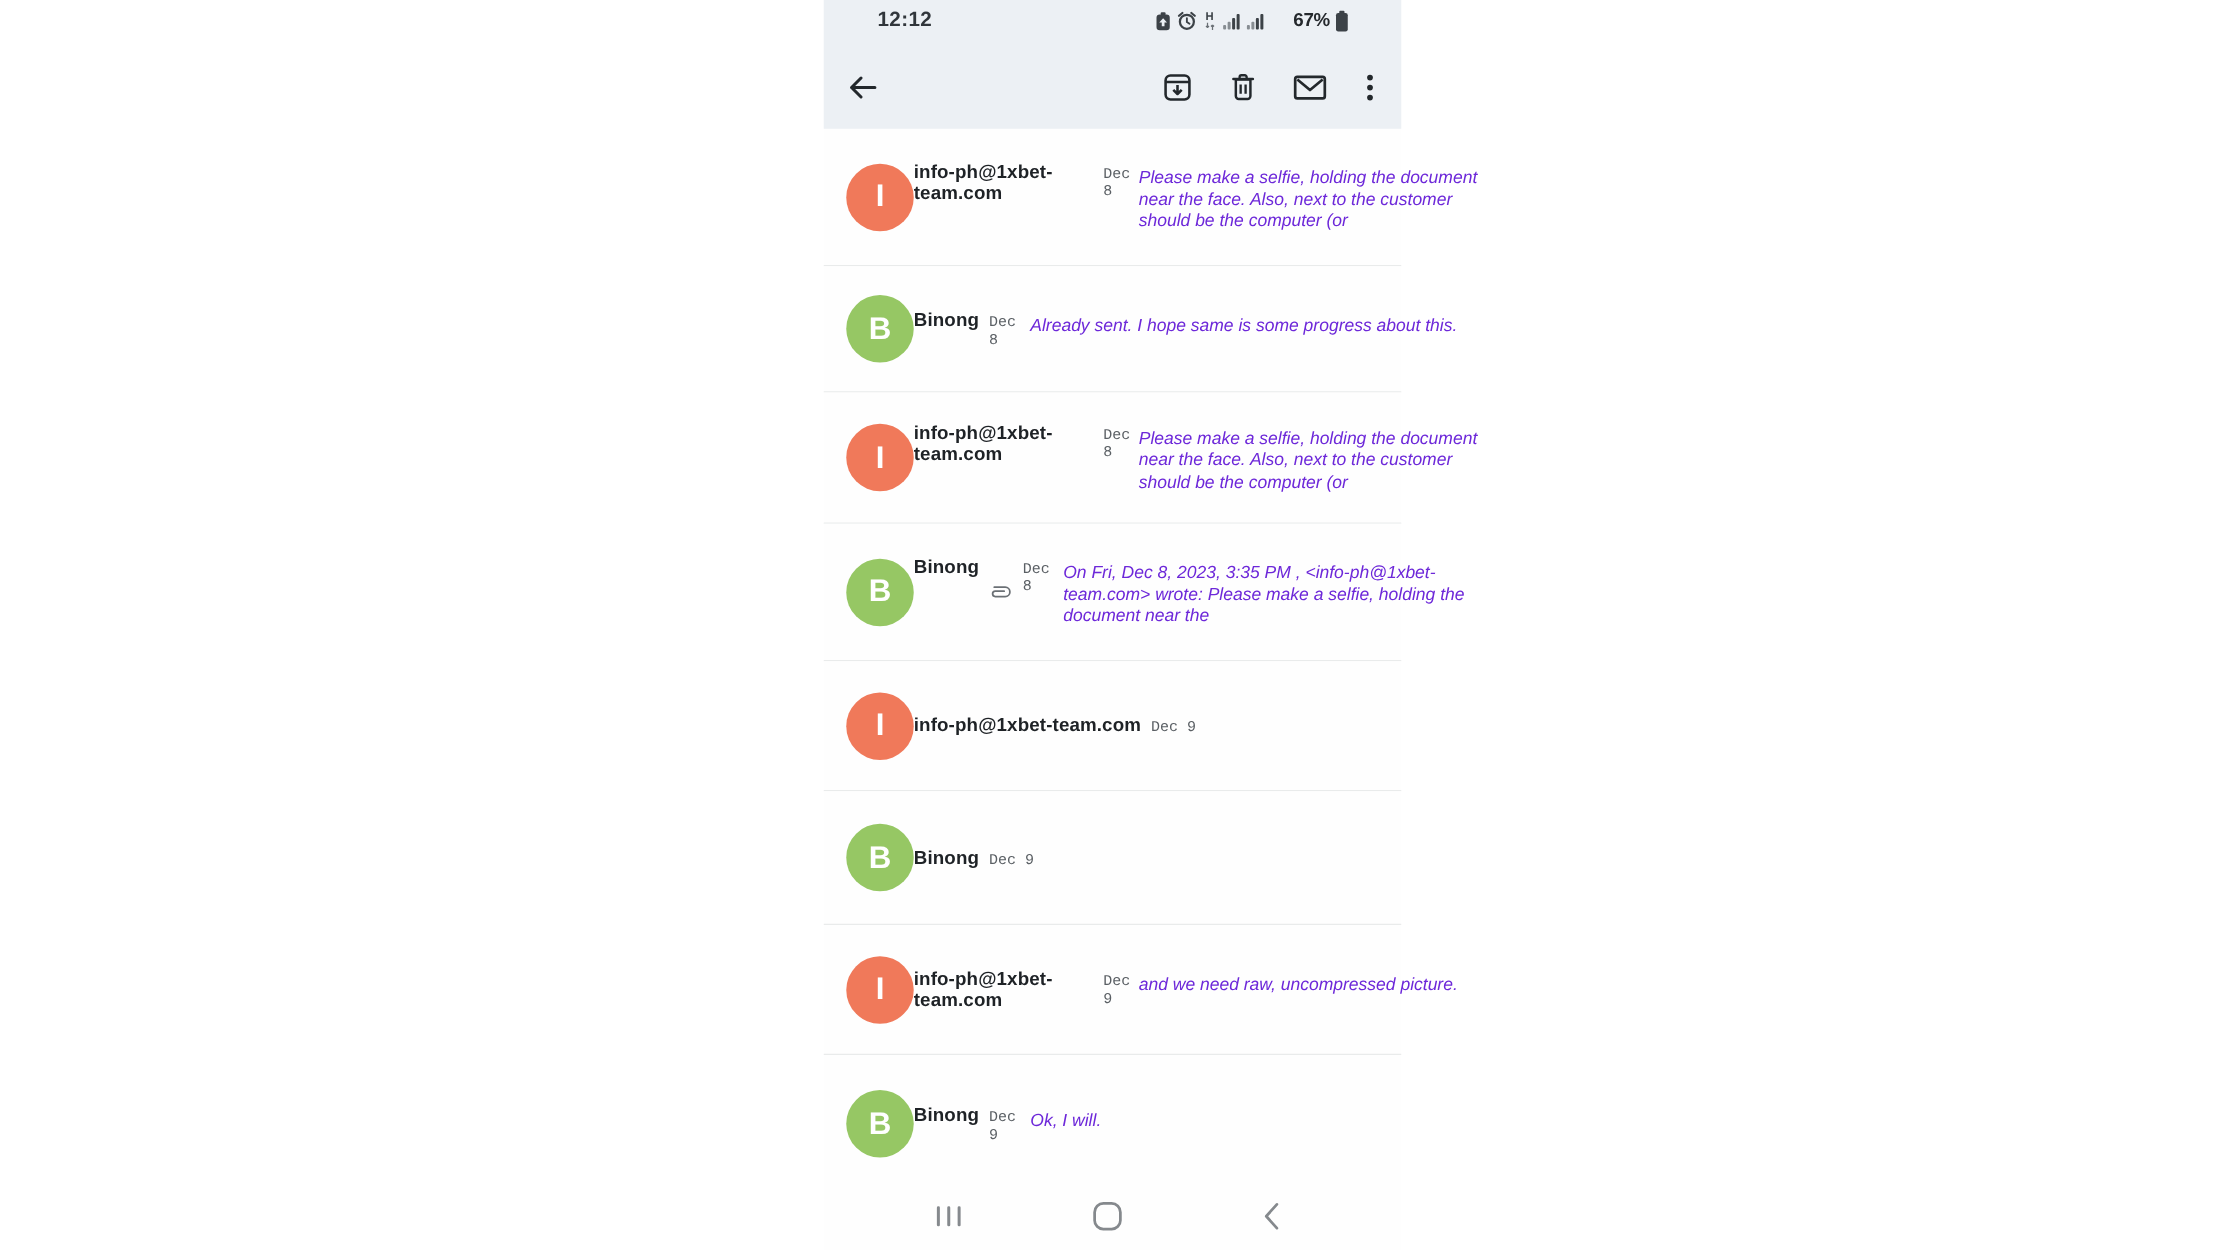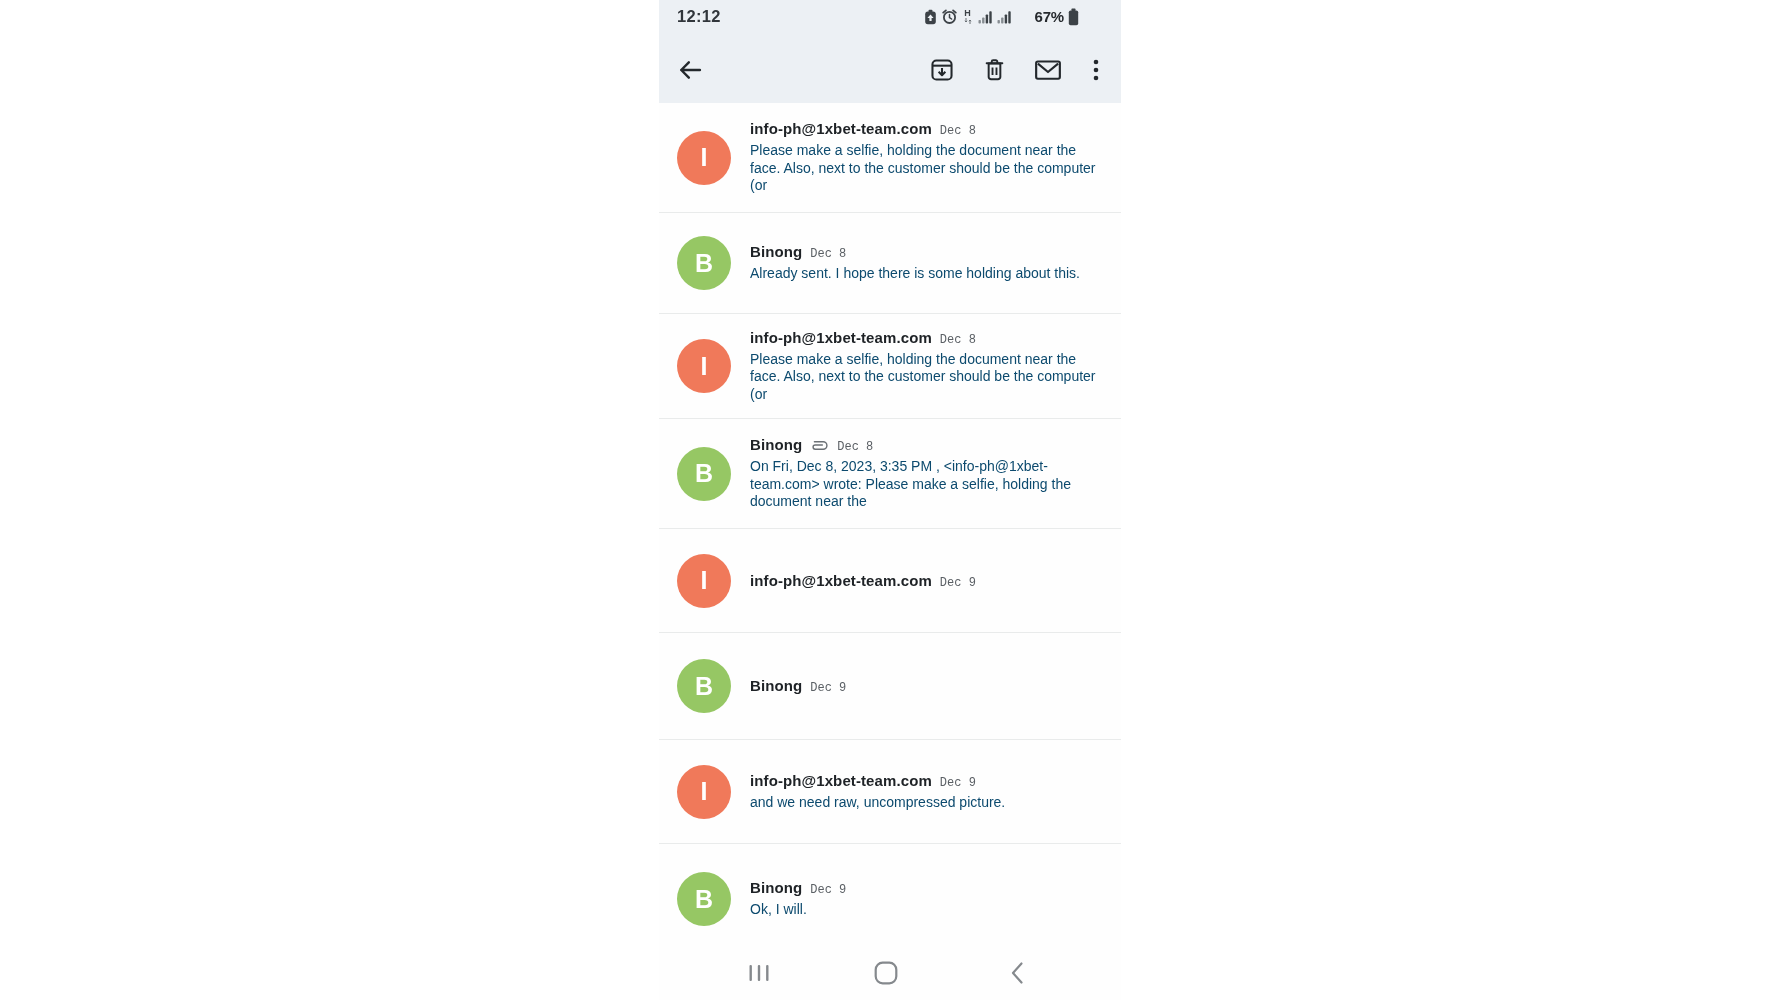--- a/index.html
+++ b/index.html
@@ -5,21 +5,21 @@
   * { margin:0; padding:0; box-sizing:border-box; }
   html,body { width:1778px; height:1000px; background:#ffffff; overflow:hidden;
               font-family:"Liberation Sans", sans-serif; }
   .canvas { position:relative; width:1778px; height:1000px; background:#ffffff; }
 
   .phone { position:absolute; left:659px; top:0; width:462px; height:1000px; background:#fefefe; }
 
   
   .header { position:relative; width:100%; height:103px; background:#ECF0F4; }
   .statusbar { display:flex; justify-content:space-between; align-items:flex-start;
-               padding:7px 42px 0 18px; }
+               padding:7px 42px 0 43px; }
   .time { font-size:16.5px; font-weight:600; color:#31363B; letter-spacing:0.3px; }
   .sicons { display:flex; align-items:center; gap:4px; height:19px; }
   .sicons svg { display:block; }
   .hnet { display:flex; flex-direction:column; align-items:center; line-height:1; margin:0 1px; }
   .hnet .hletter { font-size:9px; font-weight:700; color:#3C4247; }
   .pct { font-size:15px; font-weight:600; color:#25292D; margin-left:19px; letter-spacing:-0.2px; }
 
   .toolbar { position:absolute; left:0; right:0; top:44px; height:52px;
              display:flex; align-items:center; justify-content:space-between;
              padding:0 18px 0 17px; }
@@ -36,26 +36,26 @@
   .row:nth-child(3){ height:105px; }
   .row:nth-child(4){ height:110px; }
   .row:nth-child(5){ height:104px; }
   .row:nth-child(6){ height:107px; }
   .row:nth-child(7){ height:104px; }
   .row:nth-child(8){ height:110px; border-bottom:none; }
 
   .avatar { width:54px; height:54px; border-radius:50%; flex:0 0 54px;
             display:flex; align-items:center; justify-content:center;
             color:#ffffff; font-size:25px; font-weight:700; }
-  .rowtext { margin-left:19px; display:flex; flex-direction:column; }
+  .rowtext { display:flex; flex-direction:row; }
   .senderline { display:flex; align-items:baseline; }
   .sender { font-size:15px; font-weight:700; color:#1E2226; letter-spacing:0.1px; }
   .clip { margin-left:7px; align-self:center; display:flex; }
   .date { font-size:12px; color:#5A5F64; margin-left:8px;font-family:Liberation Mono, monospace; }
-  .snippet { margin-top:4px; width:356px; font-size:14px; line-height:17.5px; color:#0c4a6e; }
+  .snippet { margin-top:4px; width:356px; font-size:14px; line-height:17.5px; color:#6d28d9;font-style:italic; }
 
   
   .navbar { position:absolute; left:0; bottom:0; width:100%; height:58px; background:transparent; }
   .navico { position:absolute; transform:translate(-50%,-50%); cursor:pointer; }
   .navico svg { display:block; }
 </style>
 </head>
 <body>
 
 <div class="canvas">
@@ -157,21 +157,21 @@
       </div>
 
       <div class="row">
         <div class="avatar" style="background: rgb(150, 199, 100);">B</div>
         <div class="rowtext">
           <div class="senderline">
             <span class="sender">Binong</span>
 
             <span class="date">Dec 8</span>
           </div>
-          <div class="snippet">Already sent. I hope there is some holding about this.</div>
+          <div class="snippet">Already sent. I hope same is some progress about this.</div>
         </div>
       </div>
 
       <div class="row">
         <div class="avatar" style="background: rgb(240, 121, 90);">I</div>
         <div class="rowtext">
           <div class="senderline">
             <span class="sender">info-ph@1xbet-team.com</span>
 
             <span class="date">Dec 8</span>

